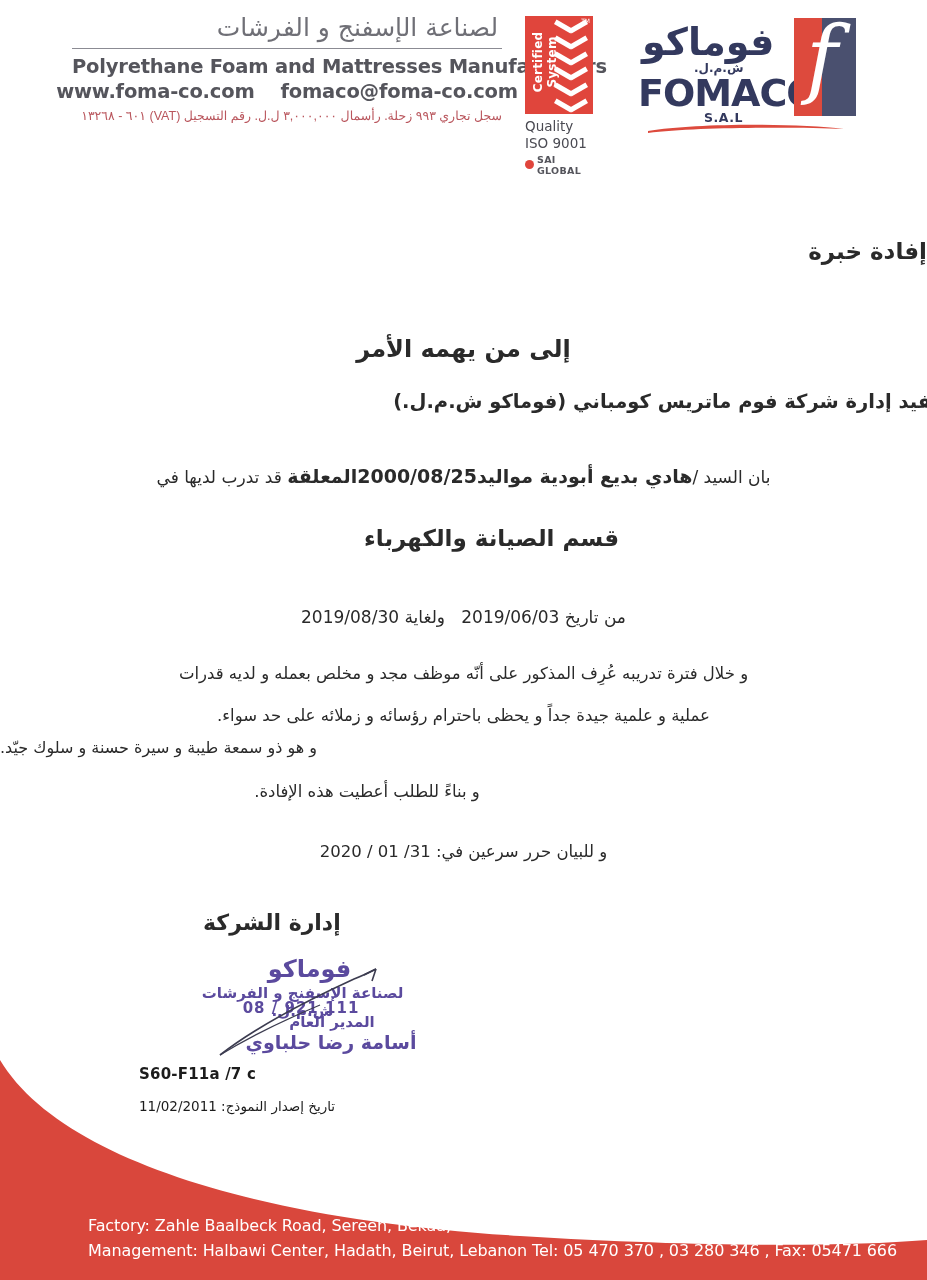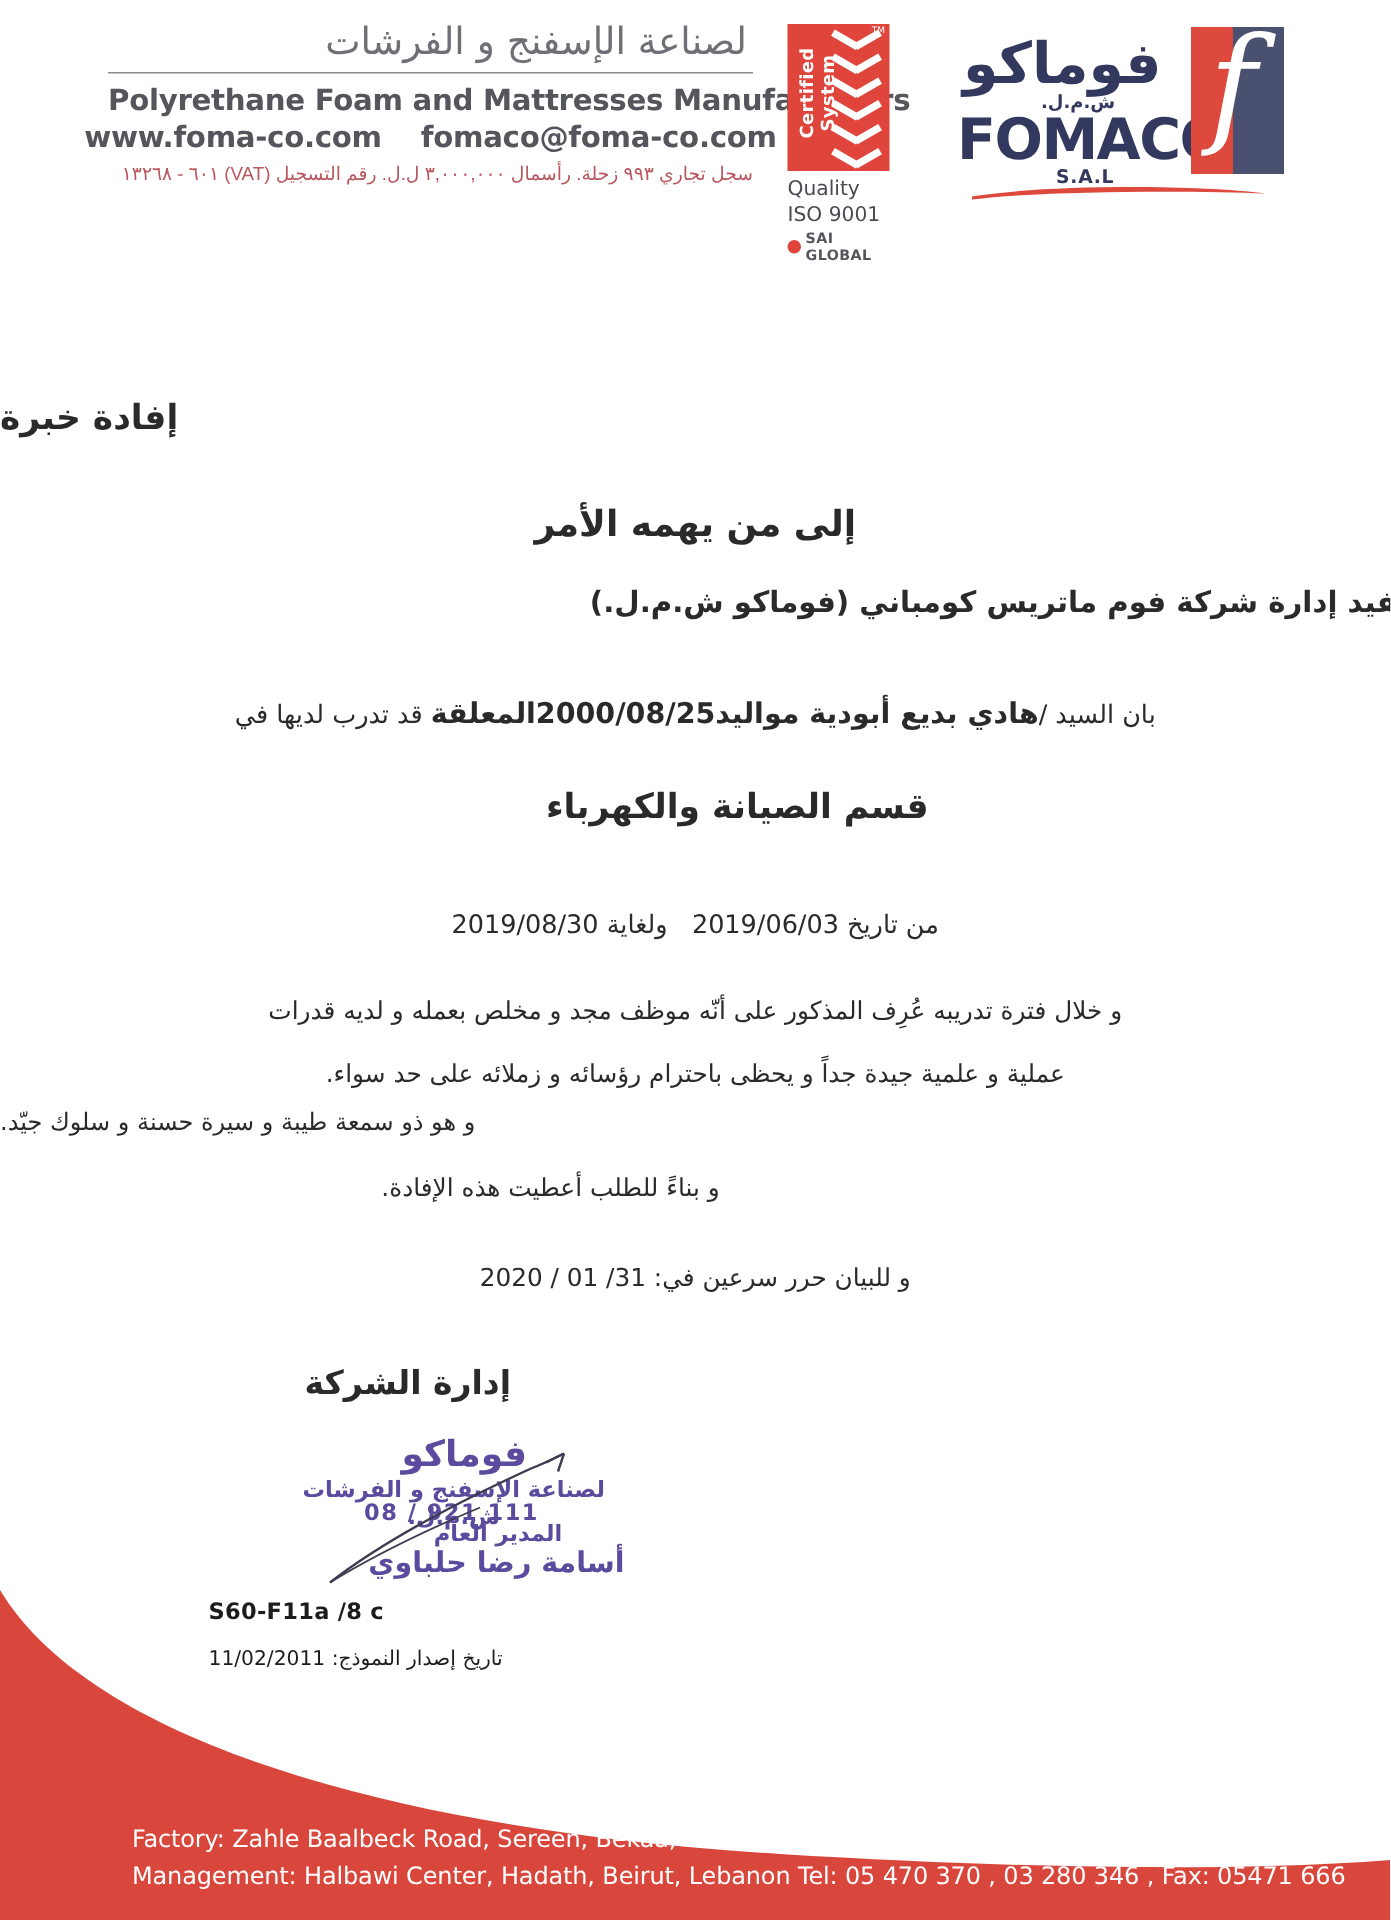--- a/index.html
+++ b/index.html
@@ -237,24 +237,23 @@
     position: absolute;
     left: 0; top: 0;
     width: 927px;
   }
   .ar { direction: rtl; font-family: "DejaVu Sans", sans-serif; color: #2a2a2a; }
 
   .title-main {
     position: absolute;
     left: 0; top: 238px;
     width: 927px;
-    text-align: left;
+    text-align: right;
     font-size: 23px;
     font-weight: bold;
-    margin-top: 28px;
   }
   .title-sub {
     position: absolute;
     left: 0; top: 335px;
     width: 927px;
     text-align: center;
     font-size: 24px;
     font-weight: bold;
   }
   .line-company {
@@ -512,21 +511,21 @@
       <div class="stamp-phone">08 / 921 111</div>
       <div class="stamp-role">المدير العام</div>
       <div class="stamp-name">أسامة رضا حلباوي</div>
       <svg class="stamp-ink" viewBox="0 0 250 105">
         <path d="M34,100 C70,72 120,46 168,24 C176,21 182,18 190,14" stroke="#3c3c50" stroke-width="1.6" fill="none"></path>
         <path d="M190,14 L178,20 M190,14 L186,26" stroke="#3c3c50" stroke-width="1.6" fill="none"></path>
         <path d="M34,100 C60,84 96,66 134,50" stroke="#3c3c50" stroke-width="1.2" fill="none"></path>
       </svg>
     </div>
 
-    <div class="form-code">S60-F11a /8   c</div>
+    <div class="form-code">S60-F11a /7   c</div>
     <div class="form-date">
       <span>تاريخ إصدار النموذج:</span>
       <span>11/02/2011</span>
     </div>
   </div>
 
   <svg class="footer-red" viewBox="0 0 927 240" preserveAspectRatio="none">
     <path d="M0,20 C60,120 260,180 520,196 C700,207 840,207 927,200 L927,240 L0,240 Z" fill="#d9473c"></path>
   </svg>
 

